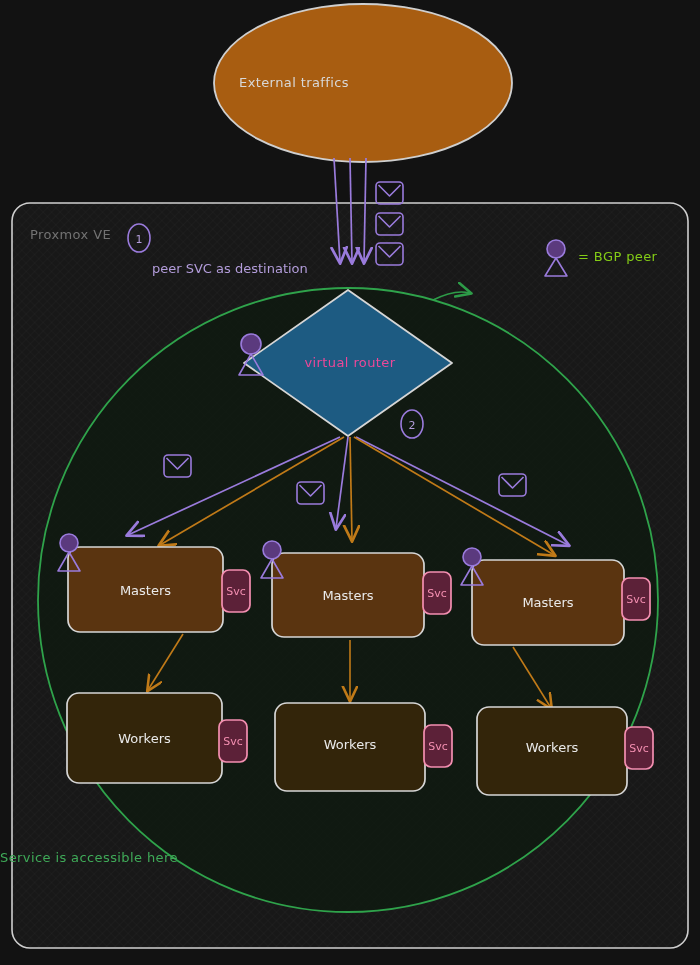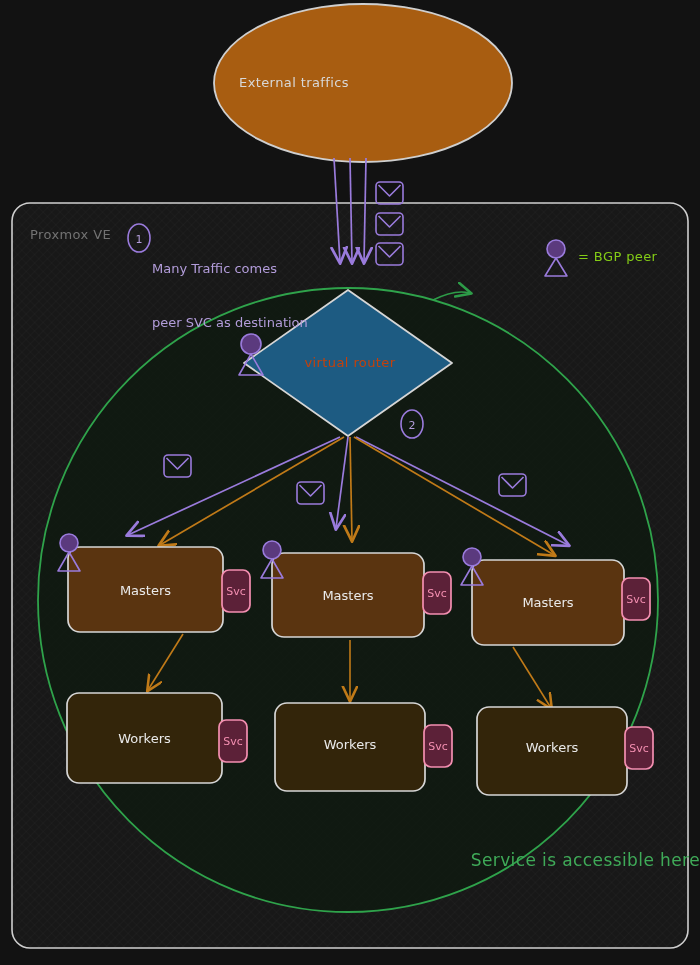--- a/index.html
+++ b/index.html
@@ -11,23 +11,23 @@
   .lbl{
     position:absolute;white-space:pre;pointer-events:none;
     font-family:"DejaVu Sans","Liberation Sans",sans-serif;
     letter-spacing:.4px;
   }
   .ellipse-label{
     left:0;top:75px;width:588px;text-align:center;
     color:#d8d8d8;font-size:13px;
   }
   .proxmox-label{left:30px;top:227px;color:#737373;font-size:13px;}
-  .router-label{left:0;top:355px;width:700px;text-align:center;color:#c2410c;font-size:13px;}
+  .router-label{left:0;top:355px;width:700px;text-align:center;color:#ec4899;font-size:13px;}
   .legend-label{left:578px;top:249px;color:#84cc16;font-size:13px;}
-  .bottom-label{left:0;top:850px;width:700px;text-align:right;color:#3faa58;font-size:17px;}
+  .bottom-label{left:0;top:850px;width:700px;text-align:left;color:#3faa58;font-size:13px;}
   .ann{position:absolute;color:#b39ddb;font-size:13px;line-height:18px;white-space:pre;}
   .ann1{left:152px;top:224px;}
   .ann2{left:426px;top:405px;}
   .node-label{
     position:absolute;color:#eaeaea;font-size:13px;
     text-align:center;pointer-events:none;
   }
   .svc-label{
     position:absolute;color:#f48fb1;font-size:11px;
     text-align:center;pointer-events:none;
@@ -210,21 +210,20 @@
 
 <div class="lbl proxmox-label">Proxmox VE</div>
 
 <div class="lbl router-label">virtual router</div>
 
 <div class="lbl legend-label">= BGP peer</div>
 
 <div class="lbl bottom-label">Service is accessible here</div>
 
 <div class="ann ann1">
-  <div>Many Traffic comes</div>
   <div>peer SVC as destination</div>
 </div>
 
 <div class="ann ann2">
 </div>
 
 <div class="node-label" style="left:68px;top:583px;width:155px;">Masters</div>
 <div class="svc-label" style="left:222px;top:585px;width:28px;">Svc</div>
 
 <div class="node-label" style="left:272px;top:588px;width:152px;">Masters</div>

